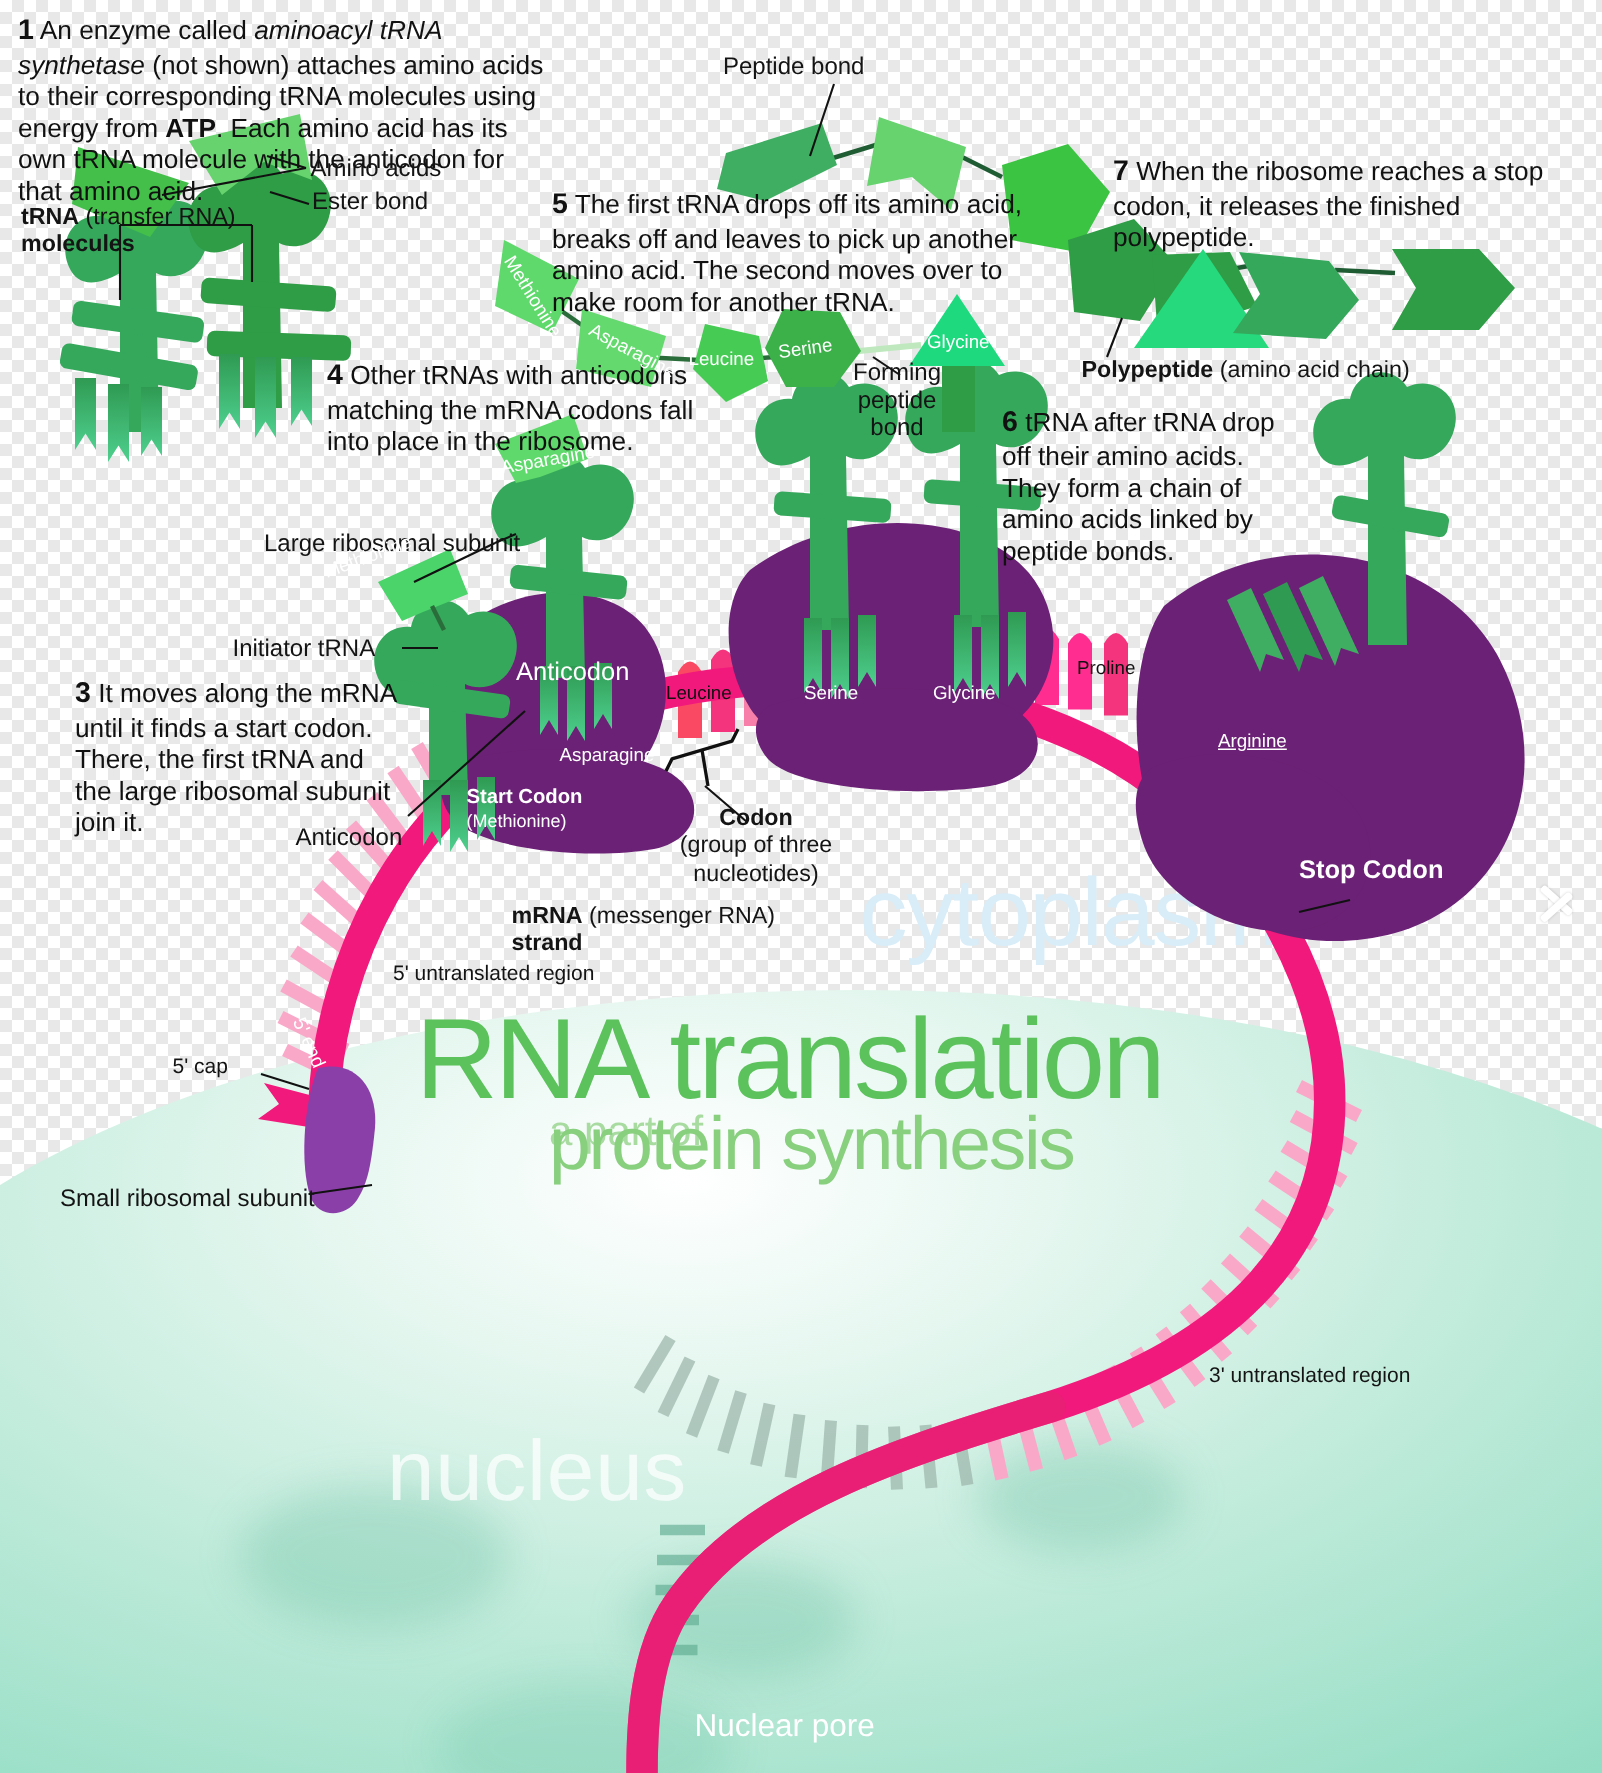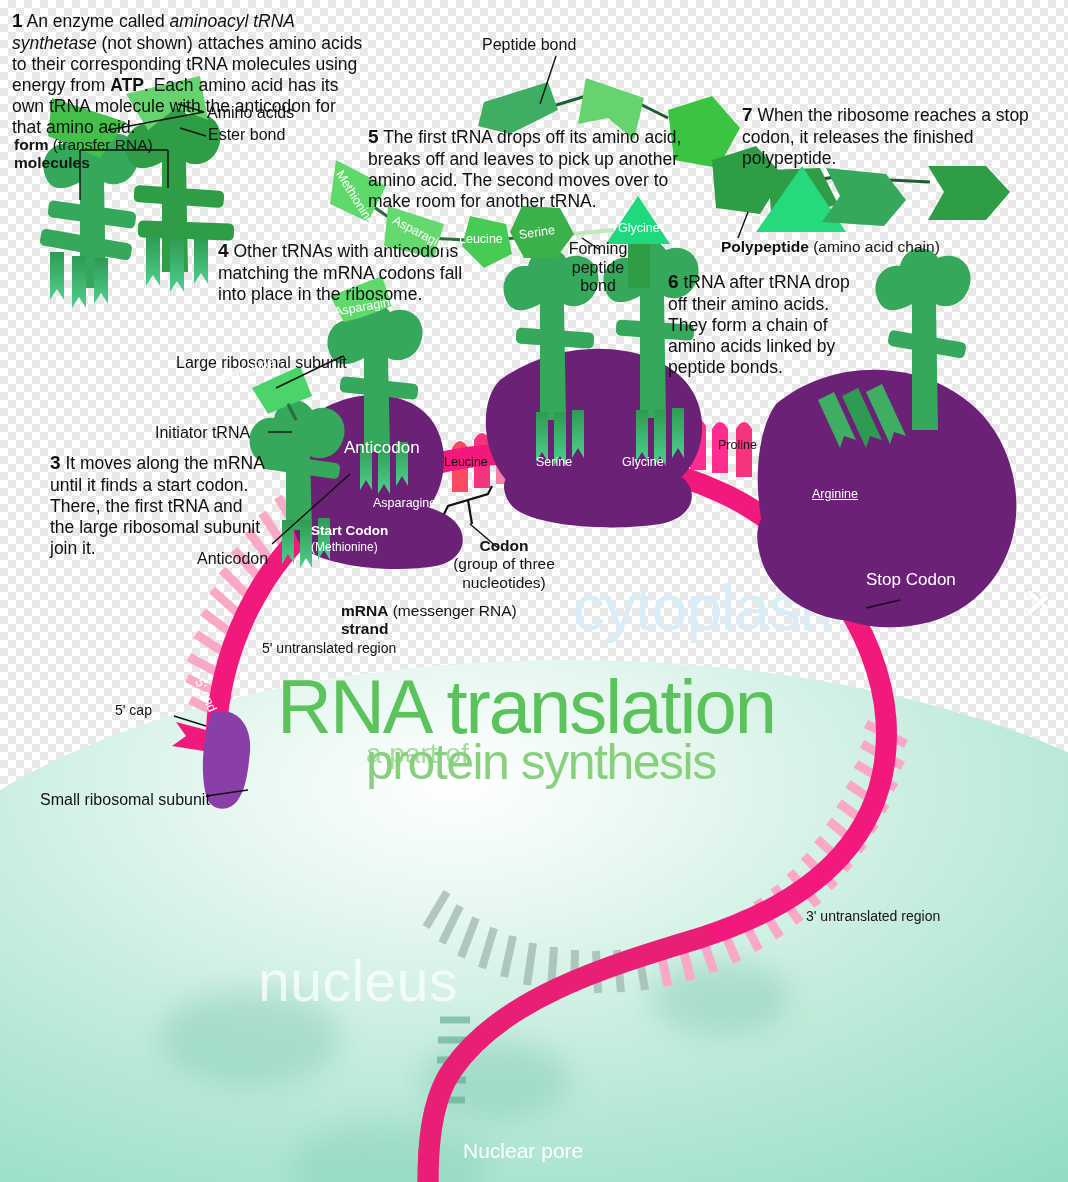--- a/index.html
+++ b/index.html
@@ -392,21 +392,21 @@
 
   <div class="txt step" style="left:742px;top:104px;width:322px;">
     <span class="n">7</span>
     <span>When the ribosome reaches a stop codon, it releases the finished polypeptide.</span>
   </div>
 
   <div class="txt lead" style="left:207px;top:104px;">Amino acids</div>
   <div class="txt lead" style="left:208px;top:126px;">Ester bond</div>
 
   <div class="txt" style="left:14px;top:136px;font-size:15.5px;">
-    <span class="b">form</span><span> (transfer RNA)</span><br>
+    <span class="b">tRNA</span><span> (transfer RNA)</span><br>
     <span class="b">molecules</span>
   </div>
 
   <div class="txt lead" style="left:482px;top:36px;">Peptide bond</div>
 
   <div class="txt lead ctr" style="left:552px;top:240px;width:92px;">
     <span>Forming</span><br>
     <span>peptide bond</span>
   </div>
 
@@ -435,21 +435,21 @@
     <span class="b">mRNA</span><span> (messenger RNA)</span><br>
     <span class="b">strand</span>
   </div>
 
   <div class="txt small" style="left:262px;top:640px;">5' untranslated region</div>
   <div class="txt small" style="left:806px;top:908px;">3' untranslated region</div>
   <div class="txt small" style="left:115px;top:702px;">5' cap</div>
   <div class="txt small" style="left:206px;top:676px;color:#fff;transform:rotate(66deg);transform-origin:0 0;font-size:13px;">5' end</div>
   <div class="txt lead" style="left:40px;top:791px;">Small ribosomal subunit</div>
 
-  <div class="codon-lab" style="left:866px;top:570px;font-size:17px;font-weight:normal;">Stop Codon</div>
+  <div class="codon-lab" style="left:866px;top:570px;font-size:17px;font-weight:bold;">Stop Codon</div>
 
   <div class="aa-lab" style="left:373px;top:496px;">Asparagine</div>
   <div class="aa-lab" style="left:444px;top:455px;color:#111;">Leucine</div>
   <div class="aa-lab" style="left:536px;top:455px;">Serine</div>
   <div class="aa-lab" style="left:622px;top:455px;">Glycine</div>
   <div class="aa-lab" style="left:718px;top:438px;color:#111;">Proline</div>
   <div class="aa-lab" style="left:812px;top:487px;text-decoration:underline;">Arginine</div>
 
   <div class="aa-lab" style="left:345px;top:168px;transform:rotate(58deg);transform-origin:0 0;">Methionine</div>
   <div class="aa-lab" style="left:397px;top:213px;transform:rotate(28deg);transform-origin:0 0;">Asparagine</div>

